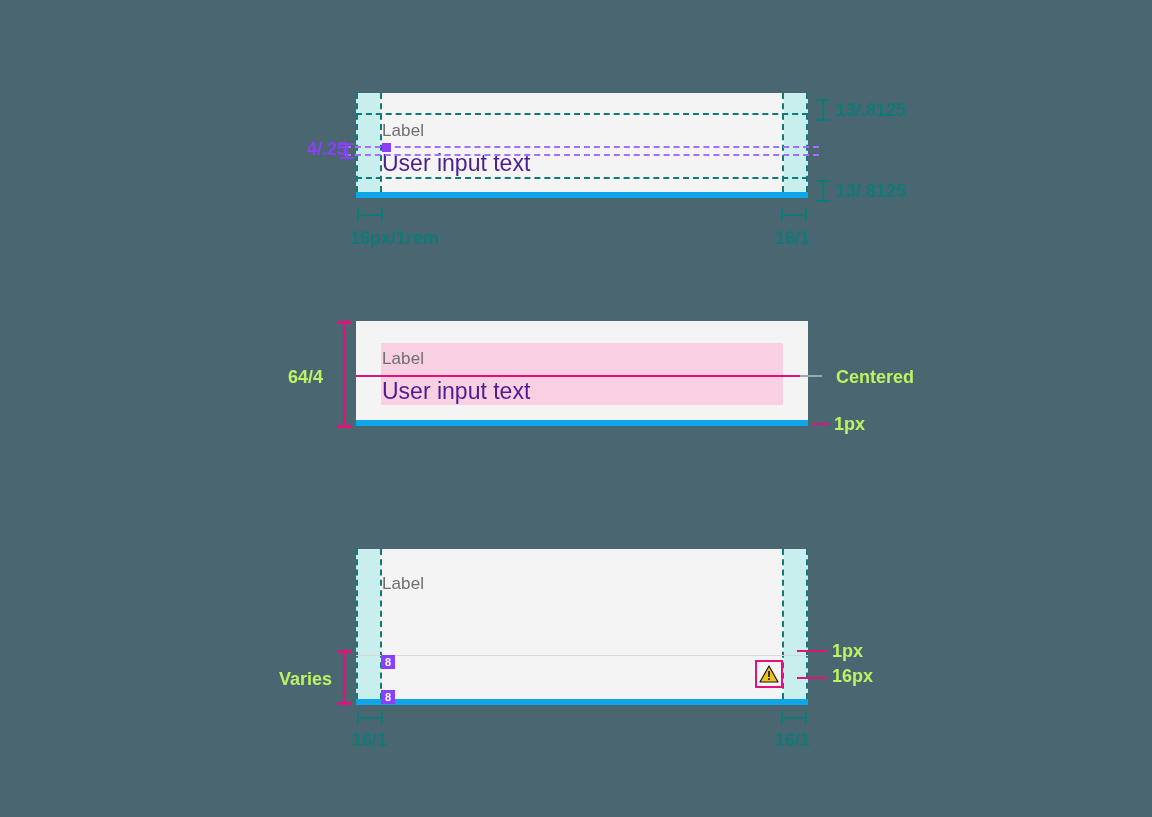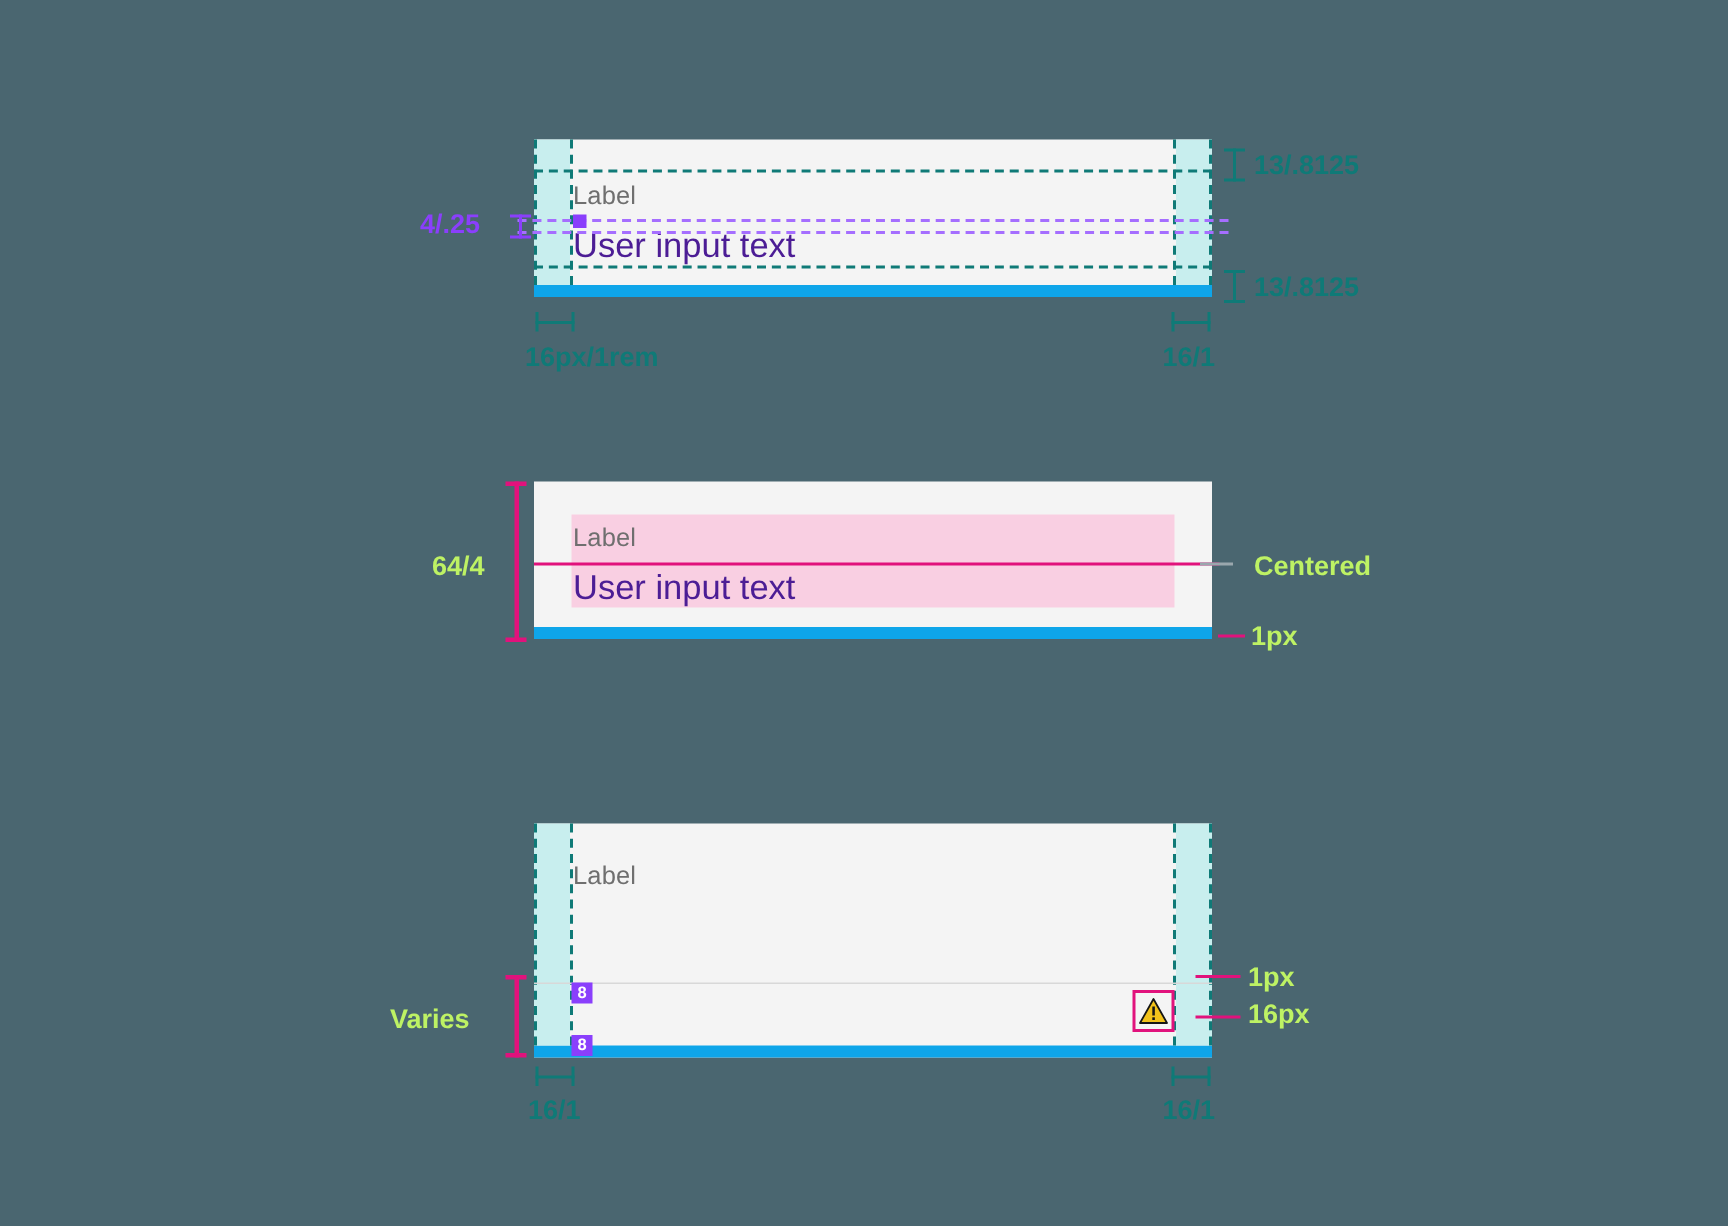--- a/index.html
+++ b/index.html
@@ -8,21 +8,21 @@
     background: #4a6670;
     font-family: "Liberation Sans", sans-serif;
     overflow: hidden;
   }
   .canvas { position: relative; width: 1152px; height: 817px; }
 
   
   .field {
     position: absolute;
     background: #f4f4f4;
-    border-bottom: 8px solid #0ea5e9;
+    border-bottom: 6px solid #0ea5e9;
   }
   .field-label {
     color: #6f6f6f;
     font-size: 17px;
     line-height: 22px;
     letter-spacing: .1px;
   }
   .field-value {
     color: #4c1d95;
     font-size: 23px;
@@ -141,20 +141,21 @@
     position: absolute;
     width: 9px; height: 9px;
     background: #8a3ffc;
   }
   .purple-text {
     position: absolute;
     color: #8a3ffc;
     font-size: 18px;
     font-weight: bold;
     white-space: nowrap;
+    margin-left: 27px;
   }
   .purple-ibeam {
     position: absolute;
     width: 14px;
   }
   .purple-ibeam::before, .purple-ibeam::after {
     content: "";
     position: absolute;
     left: 0; width: 14px; height: 2px;
     background: #8a3ffc;
@@ -287,21 +288,21 @@
         </svg>
       </div>
 
       <div class="badge8" style="left:25px; top:106px;">8</div>
       <div class="badge8" style="left:25px; top:141px;">8</div>
     </div>
 
     <div class="pink-bracket" style="left:337px; top:650px; width:14px; height:55px;">
         <i></i>
       </div>
-    <div class="pink-text" style="left:260px; top:669px;">Varies</div>
+    <div class="pink-text" style="left:279px; top:669px;">Varies</div>
 
     <div class="pink-line" style="left:797px; top:650px; width:30px;"></div>
     <div class="pink-text" style="left:832px; top:641px;">1px</div>
 
     <div class="pink-line" style="left:797px; top:677px; width:30px;"></div>
     <div class="pink-text" style="left:832px; top:666px;">16px</div>
 
     <div class="hbracket" style="left:357px; top:711px; width:26px;">
         <i></i>
       </div>

